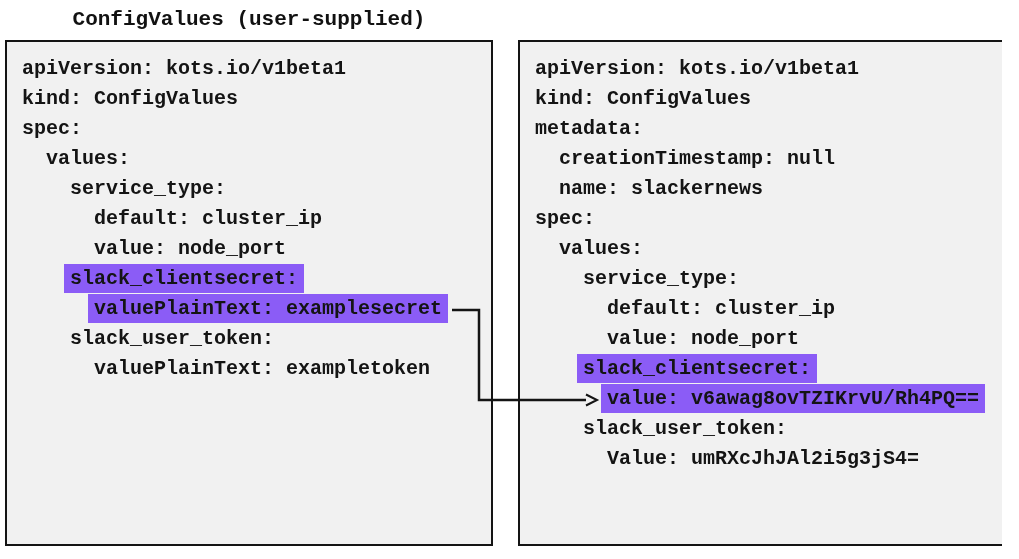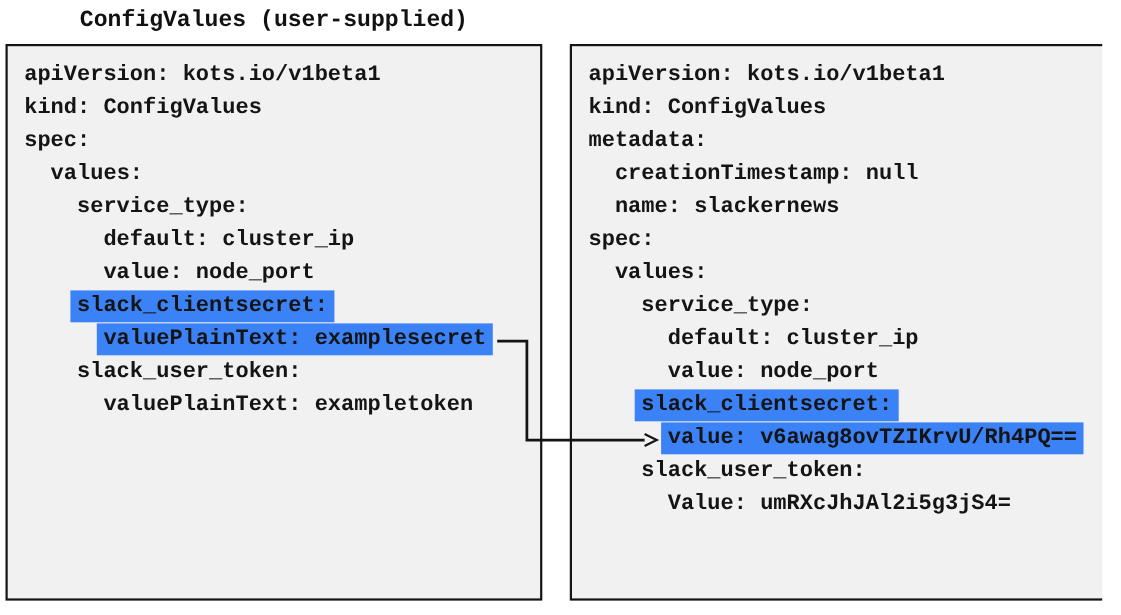--- a/index.html
+++ b/index.html
@@ -41,21 +41,21 @@
   .code {
     padding: 12px 0 0 15px;
     font-family: Liberation Mono, monospace;
     font-weight: bold;
     font-size: 20px;
     line-height: 30px;
     color: #141414;
     white-space: pre;
   }
   .hl {
-    background: #3b82f6;
+    background: #8b5cf6;
     padding: 3px 6px;
     margin: 0 -6px;
   }
   .overlay {
     position: absolute;
     left: 0;
     top: 0;
     width: 1019px;
     height: 559px;
     pointer-events: none;

